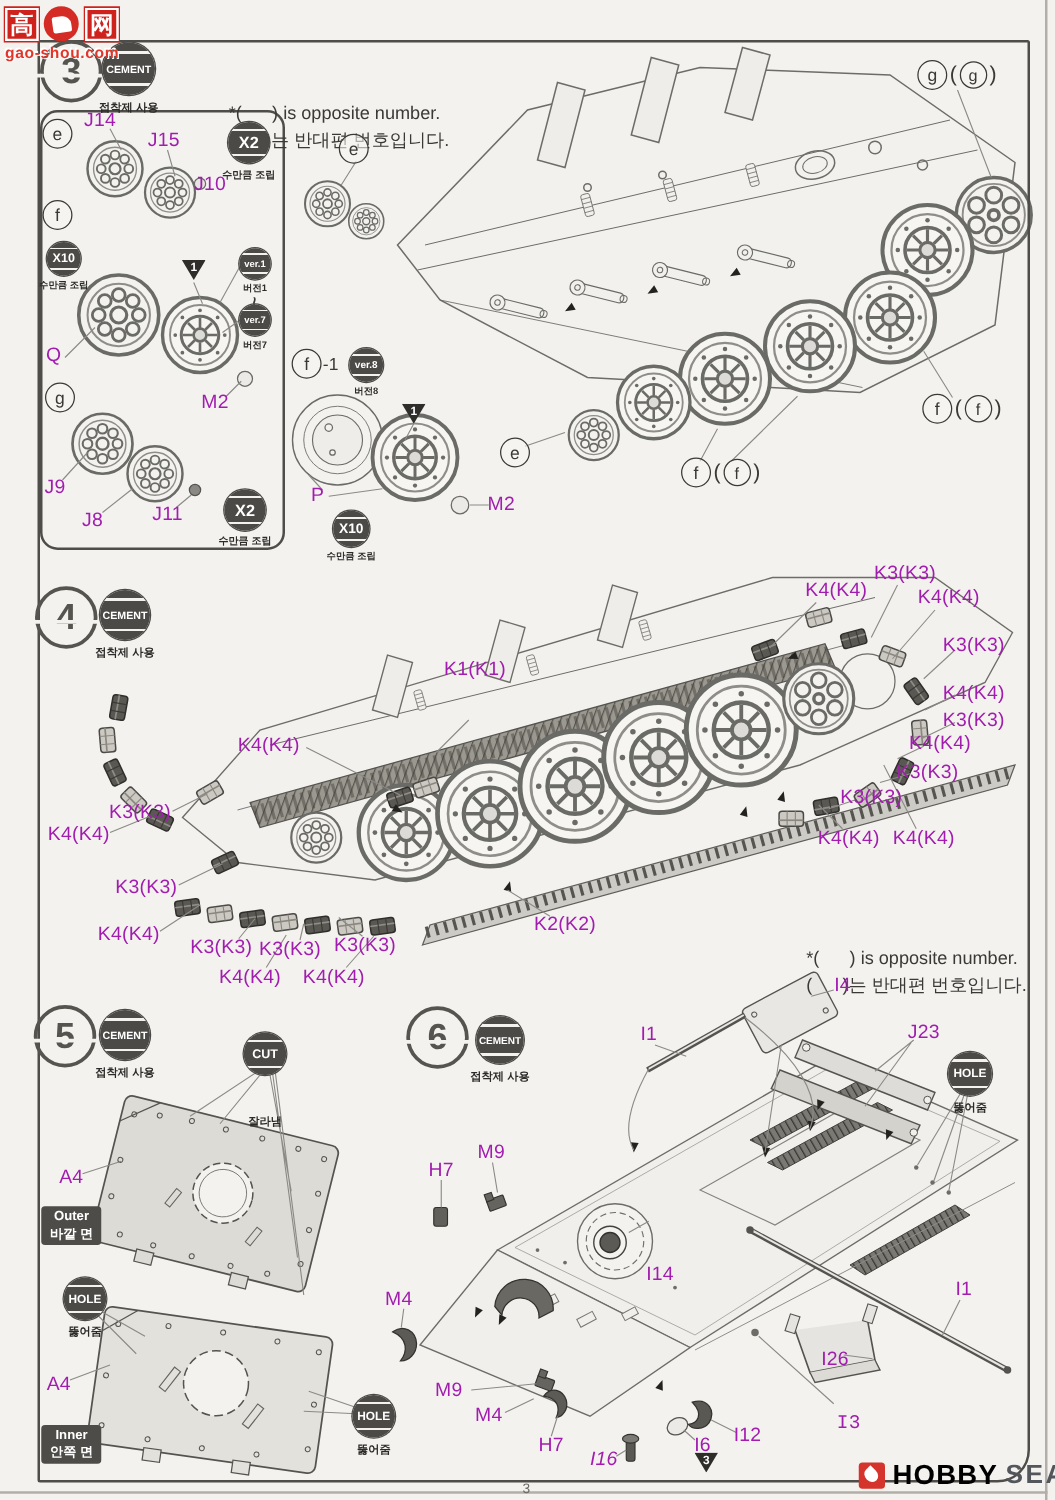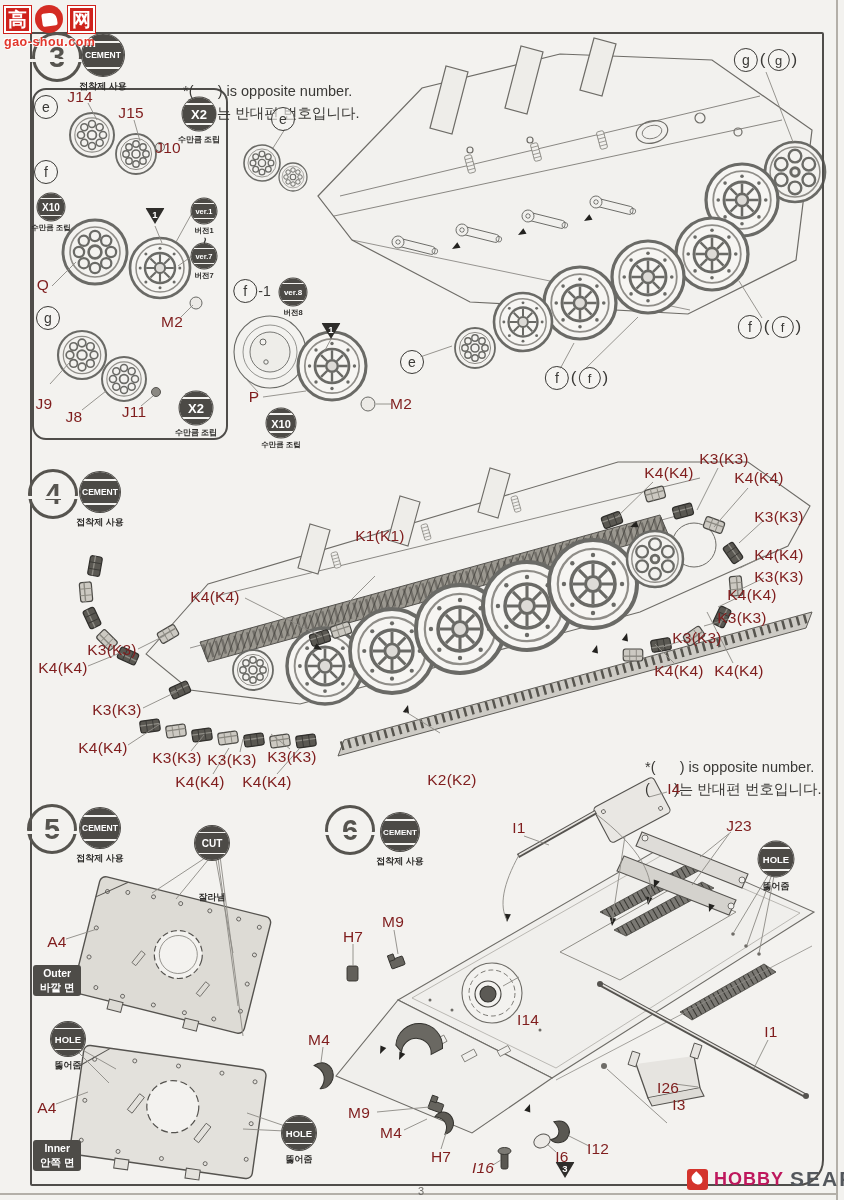--- a/index.html
+++ b/index.html
@@ -22,21 +22,21 @@
       display:flex;align-items:center;justify-content:center;color:#fff;
       background:linear-gradient(to bottom,#4c4a46 0 17%,#f3f2ef 17% 22%,#4c4a46 22% 78%,#f3f2ef 78% 83%,#4c4a46 83% 100%);
       box-shadow:0 0 0 1px #4c4a46;}
   .badge .badge-label{font-weight:bold;white-space:nowrap;}
   .badge-caption{position:absolute;transform:translateX(-50%);font-size:9px;font-weight:bold;
       color:#2c2b29;white-space:nowrap;}
   .tilde-v{position:absolute;transform:translate(-50%,-50%) rotate(90deg);font-size:13px;color:#3a3936;font-weight:bold;}
   
   .note{position:absolute;white-space:pre;color:#3a3936;font-size:14.5px;line-height:22px;}
   
-  .part-label{position:absolute;transform:translate(-50%,-50%);font-size:15.5px;color:#7f1d1d;
+  .part-label{position:absolute;transform:translate(-50%,-50%);font-size:15.5px;color:#a21caf;
       white-space:nowrap;letter-spacing:0.2px;}
   
   .circwrap{position:absolute;transform:translate(-50%,-50%);display:flex;align-items:center;gap:1px;
       color:#33322f;font-size:15px;}
   .circ{width:22px;height:22px;border:1.6px solid #3a3936;border-radius:50%;display:inline-flex;
       align-items:center;justify-content:center;font-size:14px;color:#3a3936;background:rgba(246,245,242,.6);}
   .circ.small{width:20px;height:20px;font-size:13px;}
   .par{font-size:17px;color:#3a3936;padding:0 1px;}
   .suffix{font-size:14px;color:#3a3936;}
   
@@ -56,21 +56,21 @@
       background:#d42c24;border-radius:50%;}
   .thumb::after{content:'';position:absolute;left:9px;top:9px;width:15px;height:13px;background:#fff;
       border-radius:2px 7px 2px 2px;transform:rotate(-8deg);}
   .wm-domain{color:#e2362b;font-weight:bold;font-size:12.5px;letter-spacing:0.5px;
       text-shadow:1px 1px 0 #fff,-1px -1px 0 #fff;}
   
   .brand{position:absolute;left:687px;top:1167px;display:flex;align-items:center;gap:6px;z-index:25;}
   .flame{width:21px;height:21px;background:#d4342c;border-radius:3px;position:relative;}
   .flame::after{content:'';position:absolute;left:5px;top:4px;width:10px;height:12px;background:#fff;
       border-radius:50% 0 50% 50%;transform:rotate(-45deg);}
-  .brand-hobby{color:#be185d;font-weight:bold;font-size:18px;letter-spacing:1px;}
+  .brand-hobby{color:#000000;font-weight:bold;font-size:22px;letter-spacing:1px;}
   .brand-search{color:#53575c;font-weight:bold;font-size:21px;letter-spacing:2px;}
   .pagenum{position:absolute;left:418px;top:1185px;font-size:11px;color:#6b6965;}
 </style>
 </head>
 <body>
 
 <svg class="art" width="844" height="1200" viewBox="0 0 844 1200">
   <defs>
     <g id="rw">
       <circle r="10" fill="#f6f5f2" stroke="#6a6a66" stroke-width="0.9"></circle>
@@ -553,27 +553,27 @@
   <div>Inner</div>
     <div>안쪽 면</div>
 </div>
 
 <div id="overlay">
     <div class="part-label" style="left: 80px; top: 97px;">J14</div>
     <div class="part-label" style="left: 131px; top: 113px;">J15</div>
     <div class="part-label" style="left: 168px; top: 148px;">J10</div>
     <div class="part-label" style="left: 43px; top: 285px;">Q</div>
     <div class="part-label" style="left: 172px; top: 322px;">M2</div>
-    <div class="part-label" style="left: 44px; top: 404px;">J9</div>
+    <div class="part-label" style="left: 44px; top: 390px;">J9</div>
     <div class="part-label" style="left: 74px; top: 417px;">J8</div>
     <div class="part-label" style="left: 134px; top: 412px;">J11</div>
     <div class="part-label" style="left: 254px; top: 397px;">P</div>
     <div class="part-label" style="left: 401px; top: 404px;">M2</div>
     <div class="part-label" style="left: 380px; top: 536px;">K1(K1)</div>
-    <div class="part-label" style="left: 452px; top: 740px; margin-top: 40px;">K2(K2)</div>
+    <div class="part-label" style="left: 452px; top: 740px;">K2(K2)</div>
     <div class="part-label" style="left: 215px; top: 597px;">K4(K4)</div>
     <div class="part-label" style="left: 112px; top: 650px;">K3(K3)</div>
     <div class="part-label" style="left: 63px; top: 668px;">K4(K4)</div>
     <div class="part-label" style="left: 117px; top: 710px;">K3(K3)</div>
     <div class="part-label" style="left: 103px; top: 748px;">K4(K4)</div>
     <div class="part-label" style="left: 177px; top: 758px;">K3(K3)</div>
     <div class="part-label" style="left: 232px; top: 760px;">K3(K3)</div>
     <div class="part-label" style="left: 292px; top: 757px;">K3(K3)</div>
     <div class="part-label" style="left: 200px; top: 782px;">K4(K4)</div>
     <div class="part-label" style="left: 267px; top: 782px;">K4(K4)</div>
@@ -596,21 +596,21 @@
     <div class="part-label" style="left: 353px; top: 937px;">H7</div>
     <div class="part-label" style="left: 393px; top: 922px;">M9</div>
     <div class="part-label" style="left: 528px; top: 1020px;">I14</div>
     <div class="part-label" style="left: 319px; top: 1040px;">M4</div>
     <div class="part-label" style="left: 359px; top: 1113px;">M9</div>
     <div class="part-label" style="left: 391px; top: 1133px;">M4</div>
     <div class="part-label" style="left: 441px; top: 1157px;">H7</div>
     <div class="part-label" style="left: 483px; top: 1168px; font-style: italic;">I16</div>
     <div class="part-label" style="left: 562px; top: 1157px;">I6</div>
     <div class="part-label" style="left: 598px; top: 1149px;">I12</div>
-    <div class="part-label" style="left: 679px; top: 1105px;">I3</div>
+    <div class="part-label" style="left: 679px; top: 1138px; font-family: Liberation Mono, monospace;">I3</div>
     <div class="part-label" style="left: 668px; top: 1088px;">I26</div>
     <div class="part-label" style="left: 771px; top: 1032px;">I1</div>
     <div class="circwrap" style="left: 46px; top: 107px;">
       <span class="circ">e</span>
     </div>
     <div class="circwrap" style="left: 46px; top: 172px;">
       <span class="circ">f</span>
     </div>
     <div class="circwrap" style="left: 48px; top: 318px;">
       <span class="circ">g</span>

